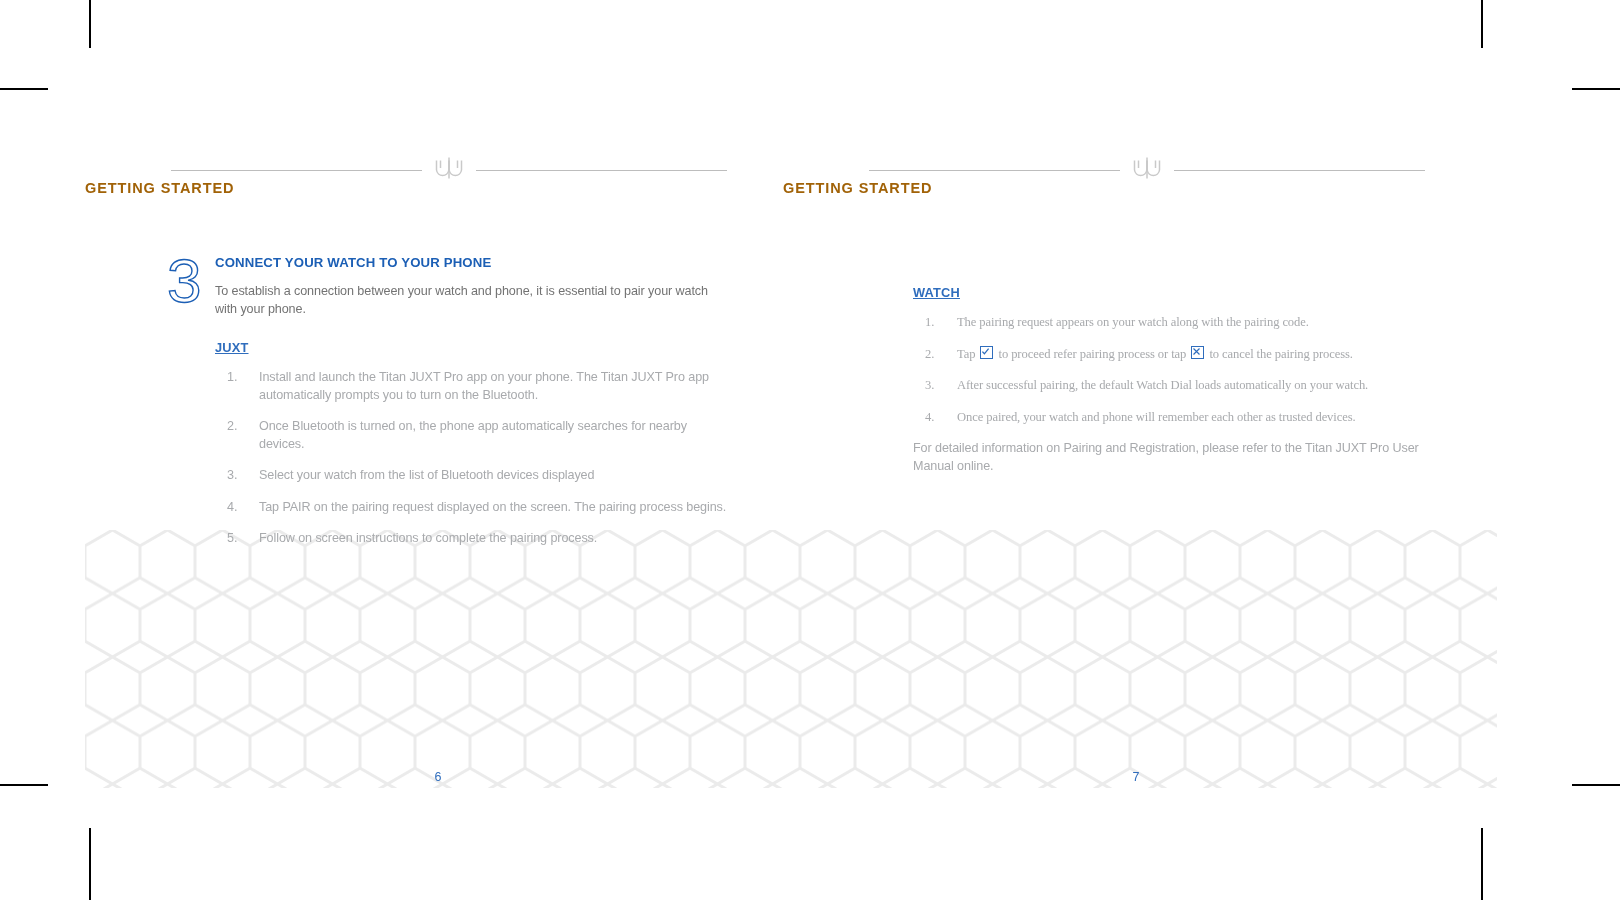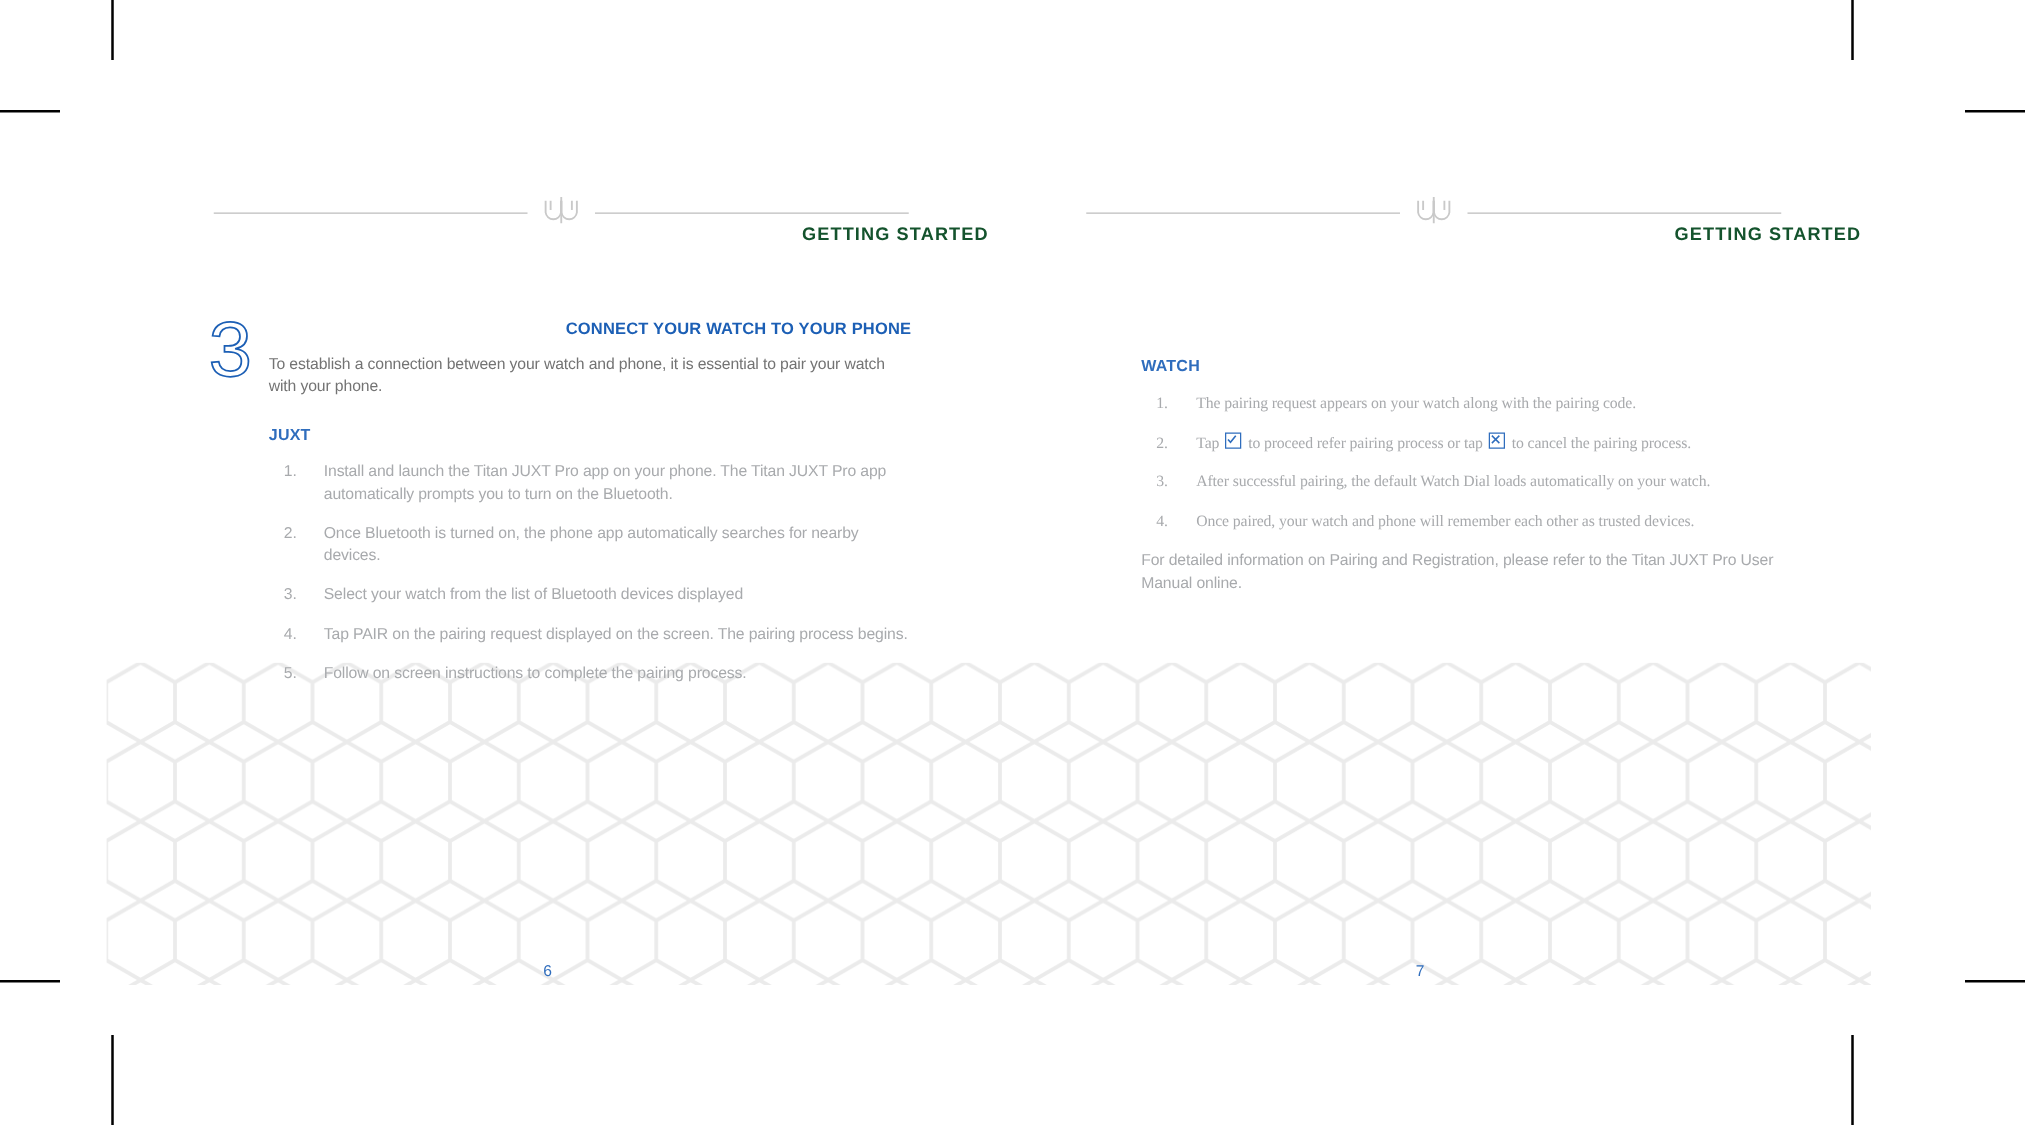--- a/index.html
+++ b/index.html
@@ -81,25 +81,25 @@
     margin: 0 9px;
     position: relative;
     top: -1px;
   }
 
   .header-title {
     position: absolute;
     top: 180px;
     left: 0;
     width: 706px;
-    text-align: right;
+    text-align: left;
     font-size: 14.5px;
     letter-spacing: 0.9px;
     font-weight: 700;
-    color: #14532d;
+    color: #a16207;
   }
   .spread.right .header-title { left: -8px; }
 
   
   .content {
     position: absolute;
     left: 130px;
     width: 514px;
     top: 255px;
   }
@@ -116,37 +116,37 @@
     -webkit-text-stroke: 1.4px #1c5fb5;
     font-family: "Liberation Sans", sans-serif;
   }
 
   h2.section-title {
     margin: 0 0 13px 0;
     font-size: 13.2px;
     font-weight: 700;
     letter-spacing: 0.15px;
     color: #1c5fb5;
-    text-align: right;
   }
 
   p.lede {
     margin: 0 0 22px 0;
     font-size: 12.6px;
     line-height: 17.5px;
     color: #737373;
     letter-spacing: -0.1px;
   }
 
   h3.sub-title {
     margin: 0 0 14px 0;
     font-size: 12.8px;
     font-weight: 700;
     letter-spacing: 0.2px;
     color: #2f6dbd;
+    text-decoration: underline;
   }
 
   ol.steps {
     margin: 0;
     padding: 0;
     list-style: none;
     counter-reset: stepnum;
   }
   ol.steps > li {
     position: relative;

